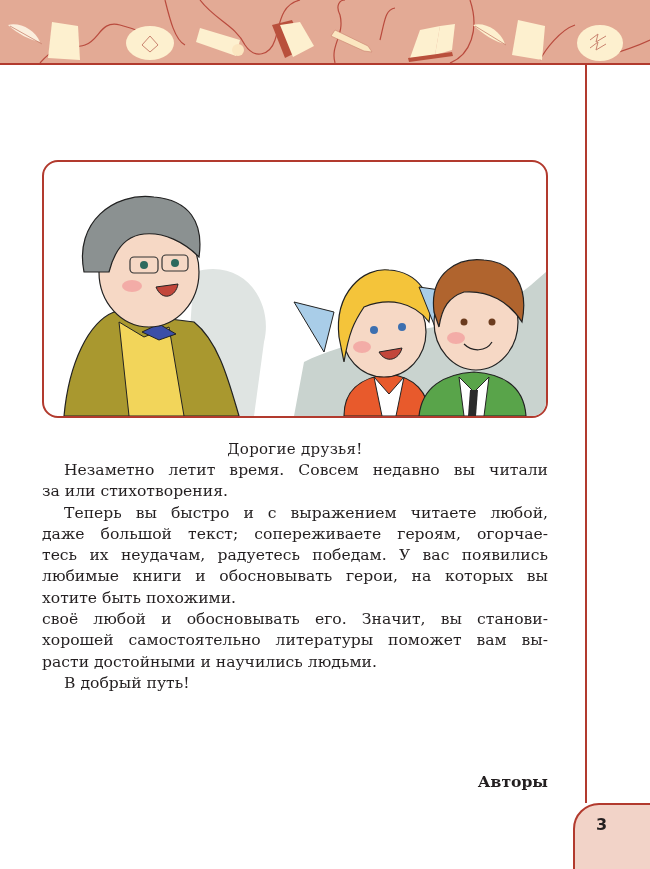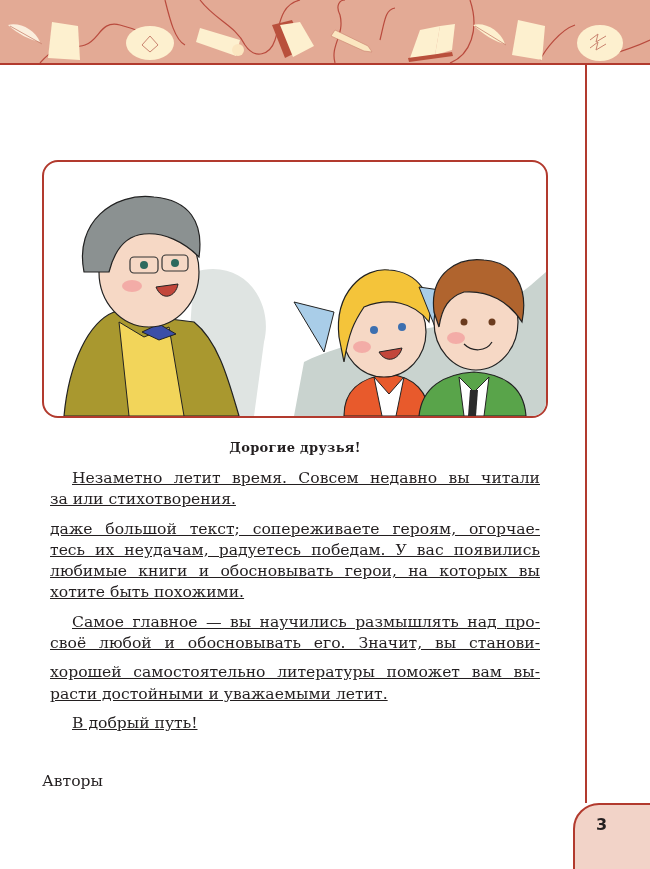--- a/index.html
+++ b/index.html
@@ -2,27 +2,27 @@
 <html><head>
 <meta charset="utf-8">
 <style>
   html, body { margin:0; padding:0; }
   body { width:650px; height:869px; position:relative; overflow:hidden; background:#ffffff; font-family:"DejaVu Serif","Liberation Serif",serif; color:#231f20; }
   .header-band { position:absolute; left:0; top:0; width:650px; height:63px; background:#e3aa95; border-bottom:2px solid #b23a2e; overflow:hidden; }
   .header-band svg { position:absolute; left:0; top:0; }
   .vrule { position:absolute; left:585px; top:65px; width:2px; height:738px; background:#b23a2e; }
   .illus-frame { position:absolute; left:42px; top:160px; width:502px; height:254px; border:2px solid #b23a2e; border-radius:16px; overflow:hidden; background:#ffffff; }
   .illus-frame svg { position:absolute; left:0; top:0; }
-  .title { position:absolute; left:42px; top:440px; width:506px; text-align:center; font-weight:bold; font-size:13px; letter-spacing:0.3px; }
+  .title { position:absolute; left:42px; top:440px; width:506px; text-align:center; font-weight:normal; font-size:15px; letter-spacing:0.3px; }
   .body-text { position:absolute; left:42px; top:460px; width:506px; font-size:15.6px; line-height:21.3px; }
-  .para { margin:8px; text-indent:22px; text-align:justify; text-align-last:left;text-decoration:underline; }
+  .para { margin:0; text-indent:22px; text-align:justify; text-align-last:left; }
   .line { display:block; text-align:justify; text-align-last:justify; }
   .line.last { text-align-last:left; }
   .line.first { text-indent:22px; }
-  .signature { position:absolute; left:42px; top:772px; width:506px; font-size:15.6px; }
+  .signature { position:absolute; left:42px; top:772px; width:506px; text-align:right; font-size:15.6px;font-weight:bold; }
   .page-tab { position:absolute; left:573px; top:803px; width:100px; height:90px; background:#f2d3c8; border:2px solid #b23a2e; border-radius:26px 0 0 0; }
   .page-num { position:absolute; left:596px; top:815px; font-family:"DejaVu Sans","Liberation Sans",sans-serif; font-weight:bold; font-size:16px; color:#231f20; }
 </style>
 </head>
 <body>
 
 <div class="header-band">
   <svg width="650" height="63" viewBox="0 0 650 63">
 
     <path d="M40 63 C 60 40, 70 50, 85 45 C 100 40, 100 20, 120 25 C 140 30, 145 35, 150 35 M165 0 C 170 20, 175 40, 185 45 M200 0 C 215 20, 235 25, 245 45 C 255 60, 270 55, 275 40 C 280 25, 280 5, 300 0 M335 63 C 330 45, 345 35, 340 15 C 335 5, 340 0, 345 0 M380 40 C 385 20, 385 10, 395 8 M470 0 C 480 30, 470 55, 450 63 M540 60 C 545 50, 560 30, 575 25 M610 55 C 625 50, 640 45, 650 40" fill="none" stroke="#b23a2e" stroke-width="1.2" opacity="0.85"></path>
@@ -122,32 +122,32 @@
 </div>
 
 <div class="title">Дорогие друзья!</div>
 
 <div class="body-text">
   <p class="para" style="text-indent:0">
     <span class="line first">Незаметно летит время. Совсем недавно вы читали</span>
     <span class="line last">за или стихотворения.</span>
   </p>
   <p class="para" style="text-indent:0">
+    <span class="line first">Теперь вы быстро и с выражением читаете любой,</span>
     <span class="line">даже большой текст; сопереживаете героям, огорчае-</span>
     <span class="line">тесь их неудачам, радуетесь победам. У вас появились</span>
     <span class="line">любимые книги и обосновывать герои, на которых вы</span>
     <span class="line last">хотите быть похожими.</span>
   </p>
   <p class="para" style="text-indent:0">
-    <span class="line first">Самое главное — вы научились размышлять над про-</span>
     <span class="line">своё любой и обосновывать его. Значит, вы станови-</span>
   </p>
   <p class="para" style="text-indent:0">
     <span class="line">хорошей самостоятельно литературы поможет вам вы-</span>
-    <span class="line last">расти достойными и уважаемыми летит.</span>
+    <span class="line last">расти достойными и научились людьми.</span>
   </p>
   <p class="para" style="text-indent:0">
     <span class="line first last">В добрый путь!</span>
   </p>
 </div>
 
 <div class="signature">Авторы</div>
 
 <div class="page-tab"></div>
 <div class="page-num">3</div>

